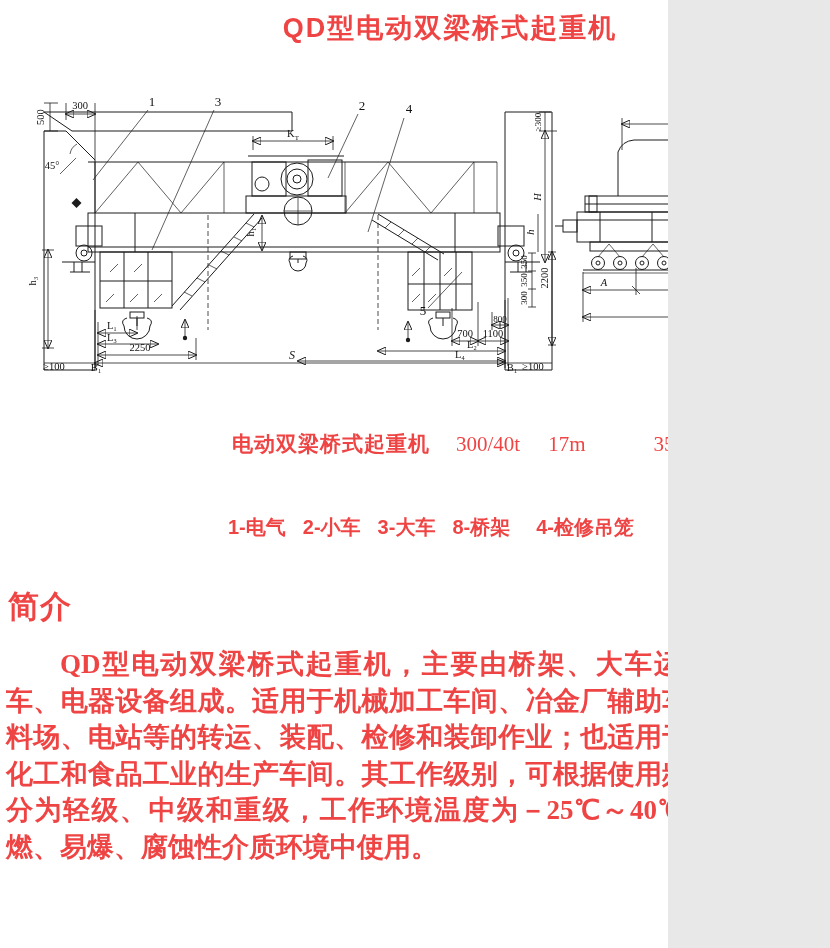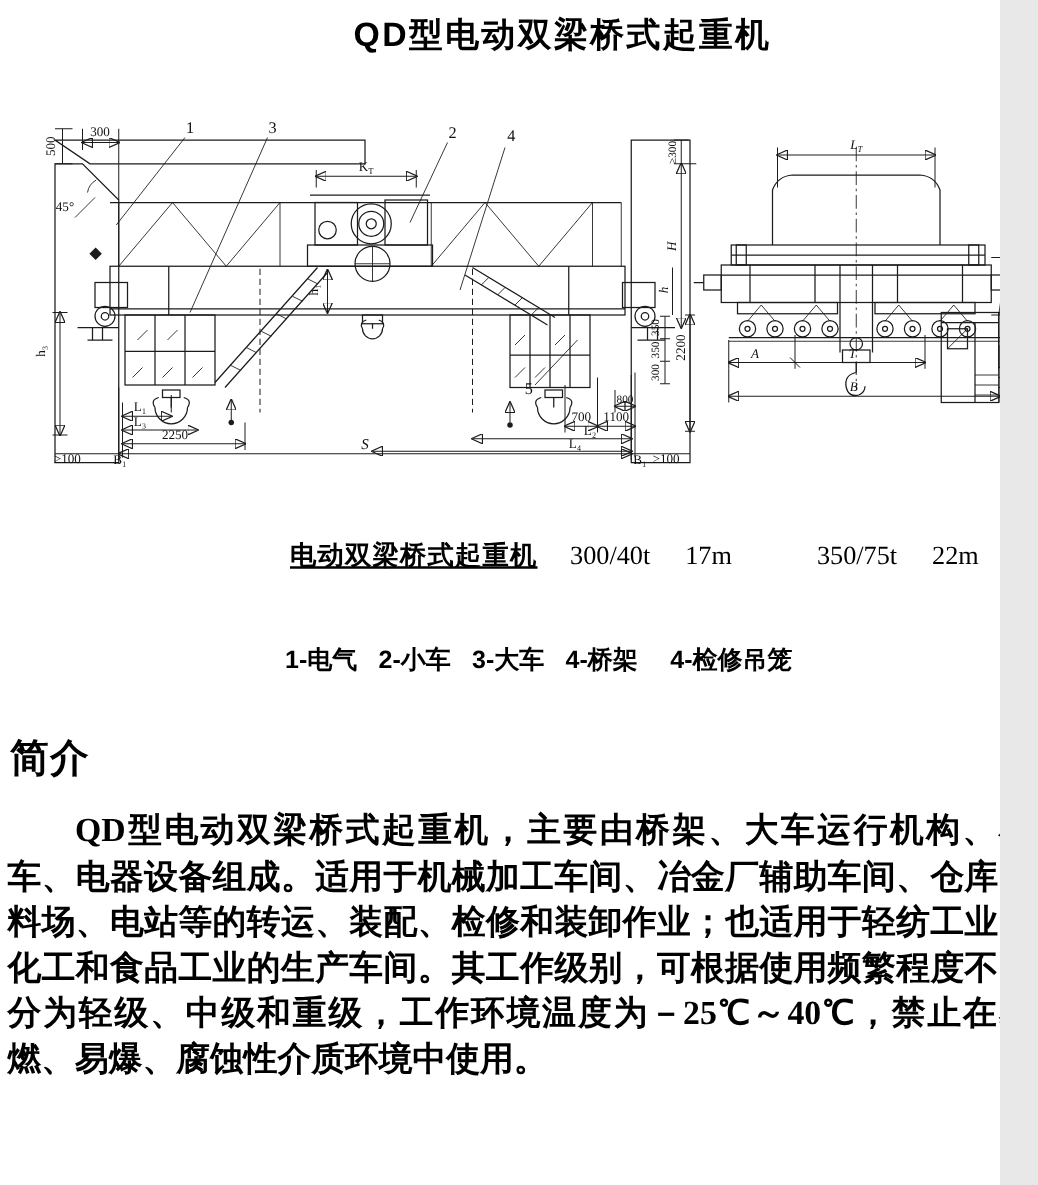--- a/index.html
+++ b/index.html
@@ -1,30 +1,30 @@
 <!DOCTYPE html>
 <html><head>
 <meta charset="utf-8">
 <style>
   html,body{margin:0;padding:0;background:#e8e8e8;}
-  .page{position:relative;width:800px;height:948px;background:#fff;color:#000000;overflow:hidden;
+  .page{position:relative;width:668px;height:948px;background:#fff;color:#ef4444;overflow:hidden;
         font-family:"Liberation Serif",serif;}
   .title{position:absolute;top:10px;left:0;width:830px;padding-left:70px;box-sizing:border-box;
          text-align:center;margin:0;font-family:"Liberation Sans",sans-serif;font-weight:bold;
          font-size:27px;letter-spacing:2px;}
   svg.figure{position:absolute;top:88px;left:0;}
   .ln path,.ln rect,.ln line,.ln circle{stroke:#1c1c1c;stroke-width:1;fill:none;}
   .ln .fillblk{fill:#1c1c1c;stroke:none;}
   .ln .thin{stroke-width:.7;}
   .ln .dash{stroke-dasharray:5 3;stroke-width:.8;}
   .ln .cl{stroke-dasharray:11 3 2 3;stroke-width:.7;}
   .ln .dim{stroke-width:.8;}
   .dimtxt{font-family:"Liberation Serif",serif;fill:#111;}
   .specline{position:absolute;top:430px;left:232px;display:flex;align-items:baseline;white-space:nowrap;}
-  .spec-name{font-family:"Liberation Sans",sans-serif;font-weight:bold;font-size:21px;letter-spacing:1px;text-decoration:underline;}
+  .spec-name{font-family:"Liberation Sans",sans-serif;font-weight:bold;font-size:21px;letter-spacing:1px;}
   .spec-val{font-family:"Liberation Serif",serif;font-size:21px;margin-left:28px;}
   .spec-val:nth-child(2){margin-left:26px;}
   .spec-val:nth-child(4){margin-left:68px;text-align:center;}
   .legend{position:absolute;top:490px;left:228px;display:flex;white-space:nowrap;
           font-family:"Liberation Sans",sans-serif;font-weight:bold;font-size:20px;margin-top:24px;}
   .legend span{margin-right:17px;}
   .legend span:last-child{margin-left:9px;margin-right:0;}
   .intro-h{position:absolute;top:586px;left:8px;margin:0;font-family:"Liberation Sans",sans-serif;
            font-weight:bold;font-size:31px;letter-spacing:1px;}
   .paras{position:absolute;top:646px;left:6px;width:820px;}
@@ -266,21 +266,21 @@
   <span class="spec-val">300/40t</span>
       <span class="spec-val">17m</span>
       <span class="spec-val">350/75t</span>
       <span class="spec-val">22m</span>
     </div>
 
   <div class="legend" id="legend">
       <span>1-电气</span>
       <span>2-小车</span>
       <span>3-大车</span>
-      <span>4-桥架</span>
+      <span>8-桥架</span>
       <span>4-检修吊笼</span>
     </div>
 
   <h2 class="intro-h">简介</h2>
 
   <div class="paras" id="paras">
       <p>QD型电动双梁桥式起重机，主要由桥架、大车运行机构、小车、电器设备组成。适用于机械加工车间、冶金厂辅助车间、仓库、料场、电站等的转运、装配、检修和装卸作业；也适用于轻纺工业、化工和食品工业的生产车间。其工作级别，可根据使用频繁程度不同分为轻级、中级和重级，工作环境温度为－25℃～40℃，禁止在易燃、易爆、腐蚀性介质环境中使用。</p>
     </div>
 
 </div>

